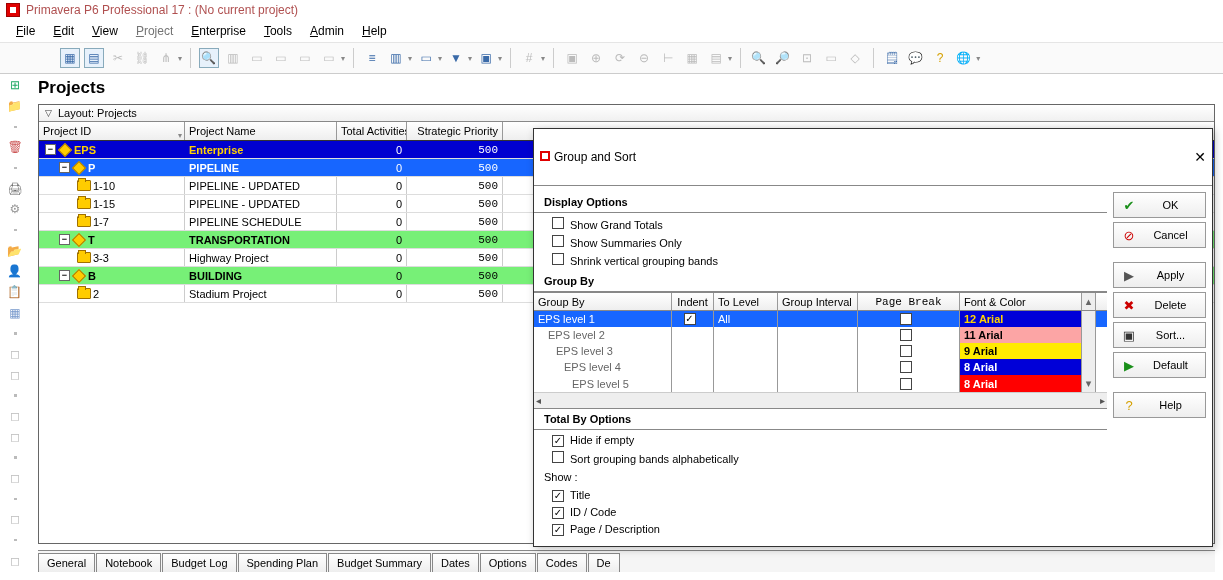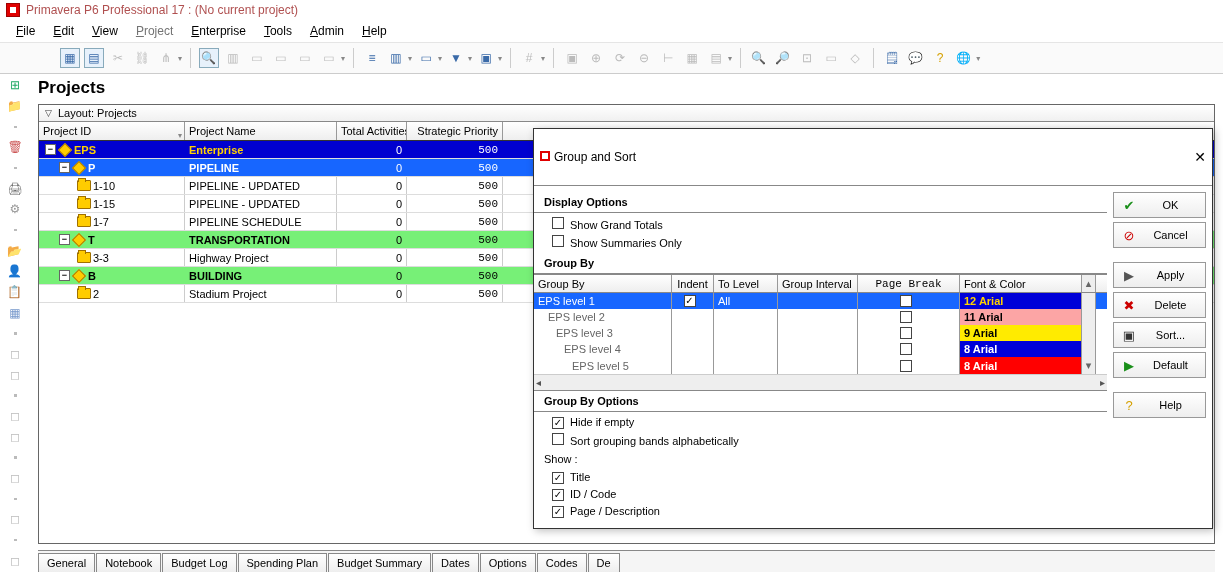--- a/index.html
+++ b/index.html
@@ -542,20 +542,21 @@
         </svg></span>
     <span>Group and Sort</span>
     <span class="x">✕</span>
   </div>
   <div class="dlg-body">
     <div class="dlg-left">
       <div class="sec-head">Display Options</div>
       <div class="opts" id="display-opts">
           <div><span class="cb"></span><span>Show Grand Totals</span></div>
           <div><span class="cb"></span><span>Show Summaries Only</span></div>
+          <div><span class="cb"></span><span>Shrink vertical grouping bands</span></div>
         </div>
 
       <div class="sec-head">Group By</div>
       <div class="gb-table">
         <div class="gb-head">
           <div class="gc gc-gb">Group By</div>
           <div class="gc gc-ind">Indent</div>
           <div class="gc gc-tl">To Level</div>
           <div class="gc gc-gi">Group Interval</div>
           <div class="gc gc-pb">Page Break</div>
@@ -621,21 +622,21 @@
               <div class="gc gc-scroll" style="justify-content: center; color: rgb(102, 102, 102);">▾</div>
             </div>
           </div>
         <div class="gb-hscroll">
           <span>◂</span>
           <span style="flex:1"></span>
           <span>▸</span>
         </div>
       </div>
 
-      <div class="sec-head">Group By Options</div>
+      <div class="sec-head">Total By Options</div>
       <div class="opts" id="gb-opts">
           <div><span class="cb on"></span><span>Hide if empty</span></div>
           <div><span class="cb"></span><span>Sort grouping bands alphabetically</span></div>
         </div>
       <div style="padding:2px 10px">Show :</div>
       <div class="opts" id="show-opts">
           <div><span class="cb on"></span><span>Title</span></div>
           <div><span class="cb on"></span><span>ID / Code</span></div>
           <div><span class="cb on"></span><span>Page / Description</span></div>
         </div>

